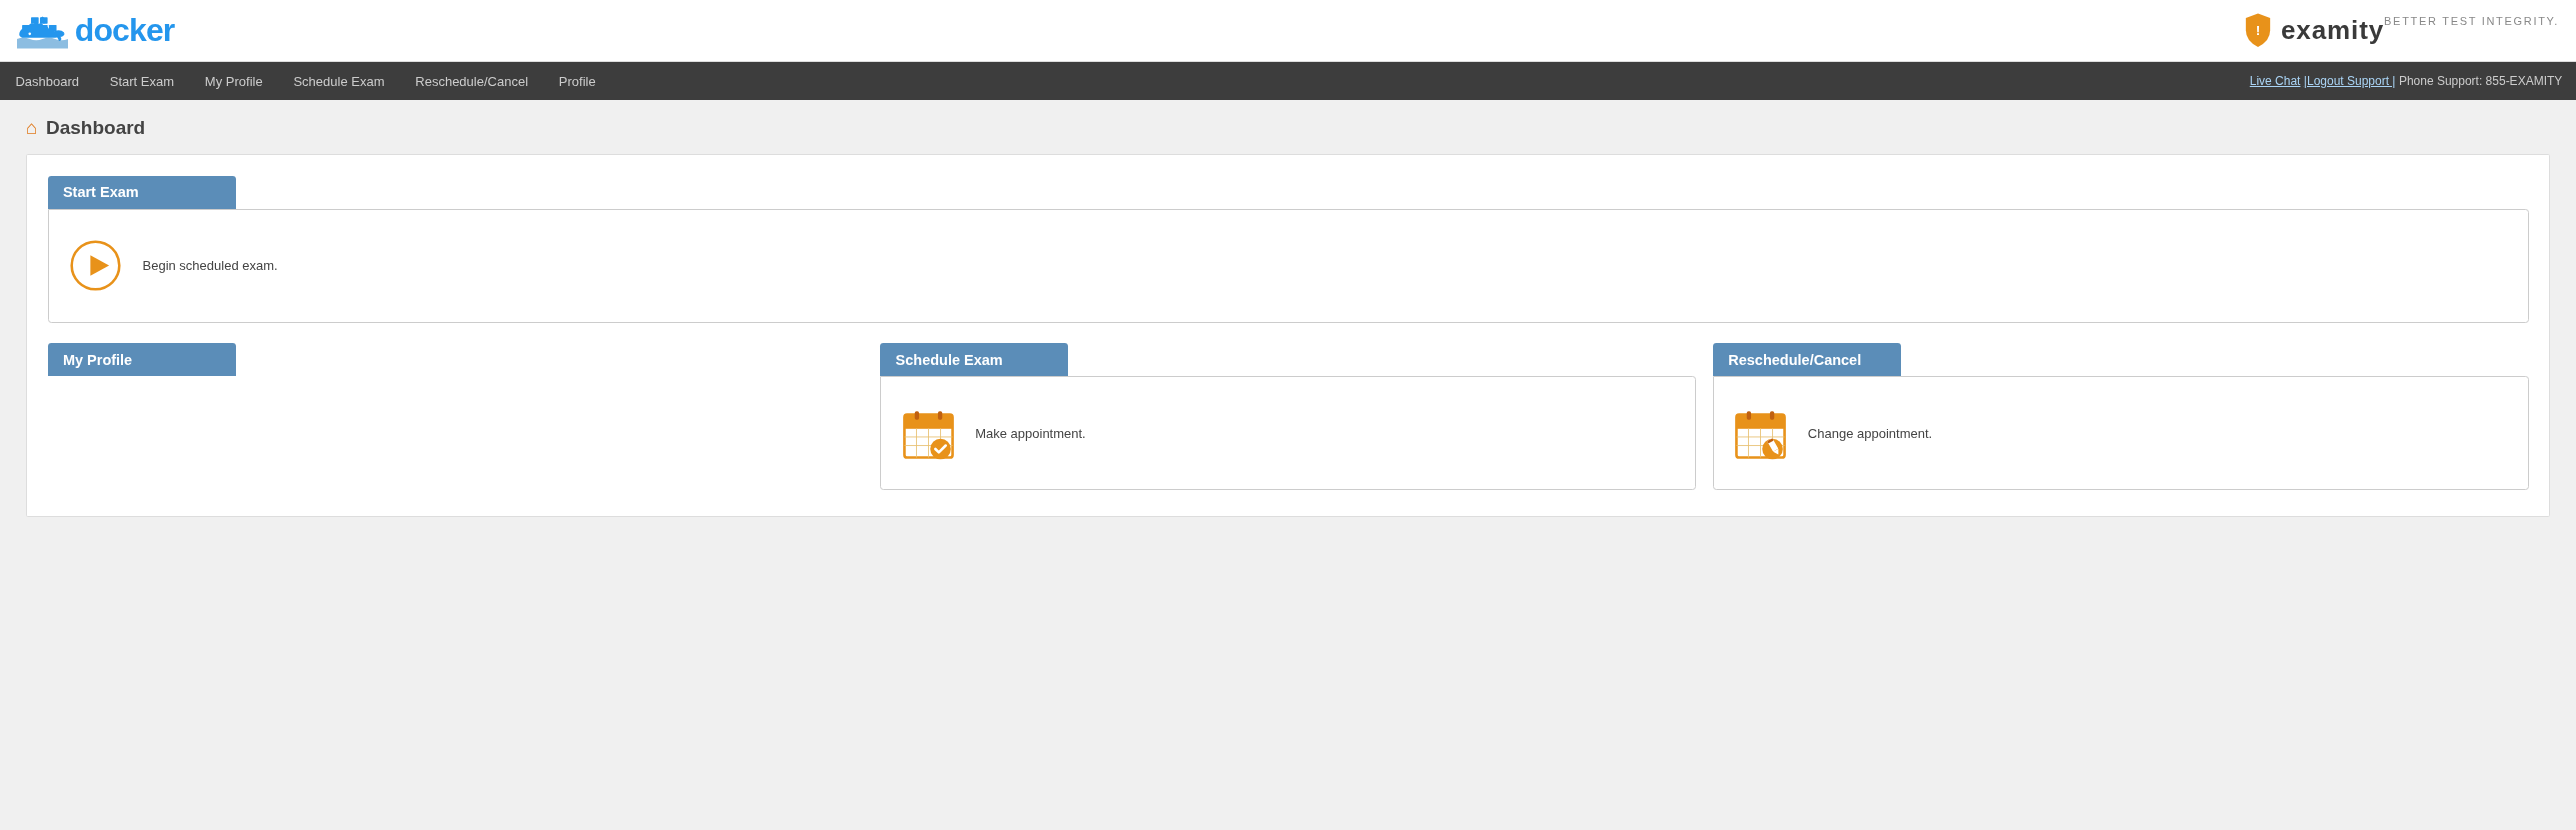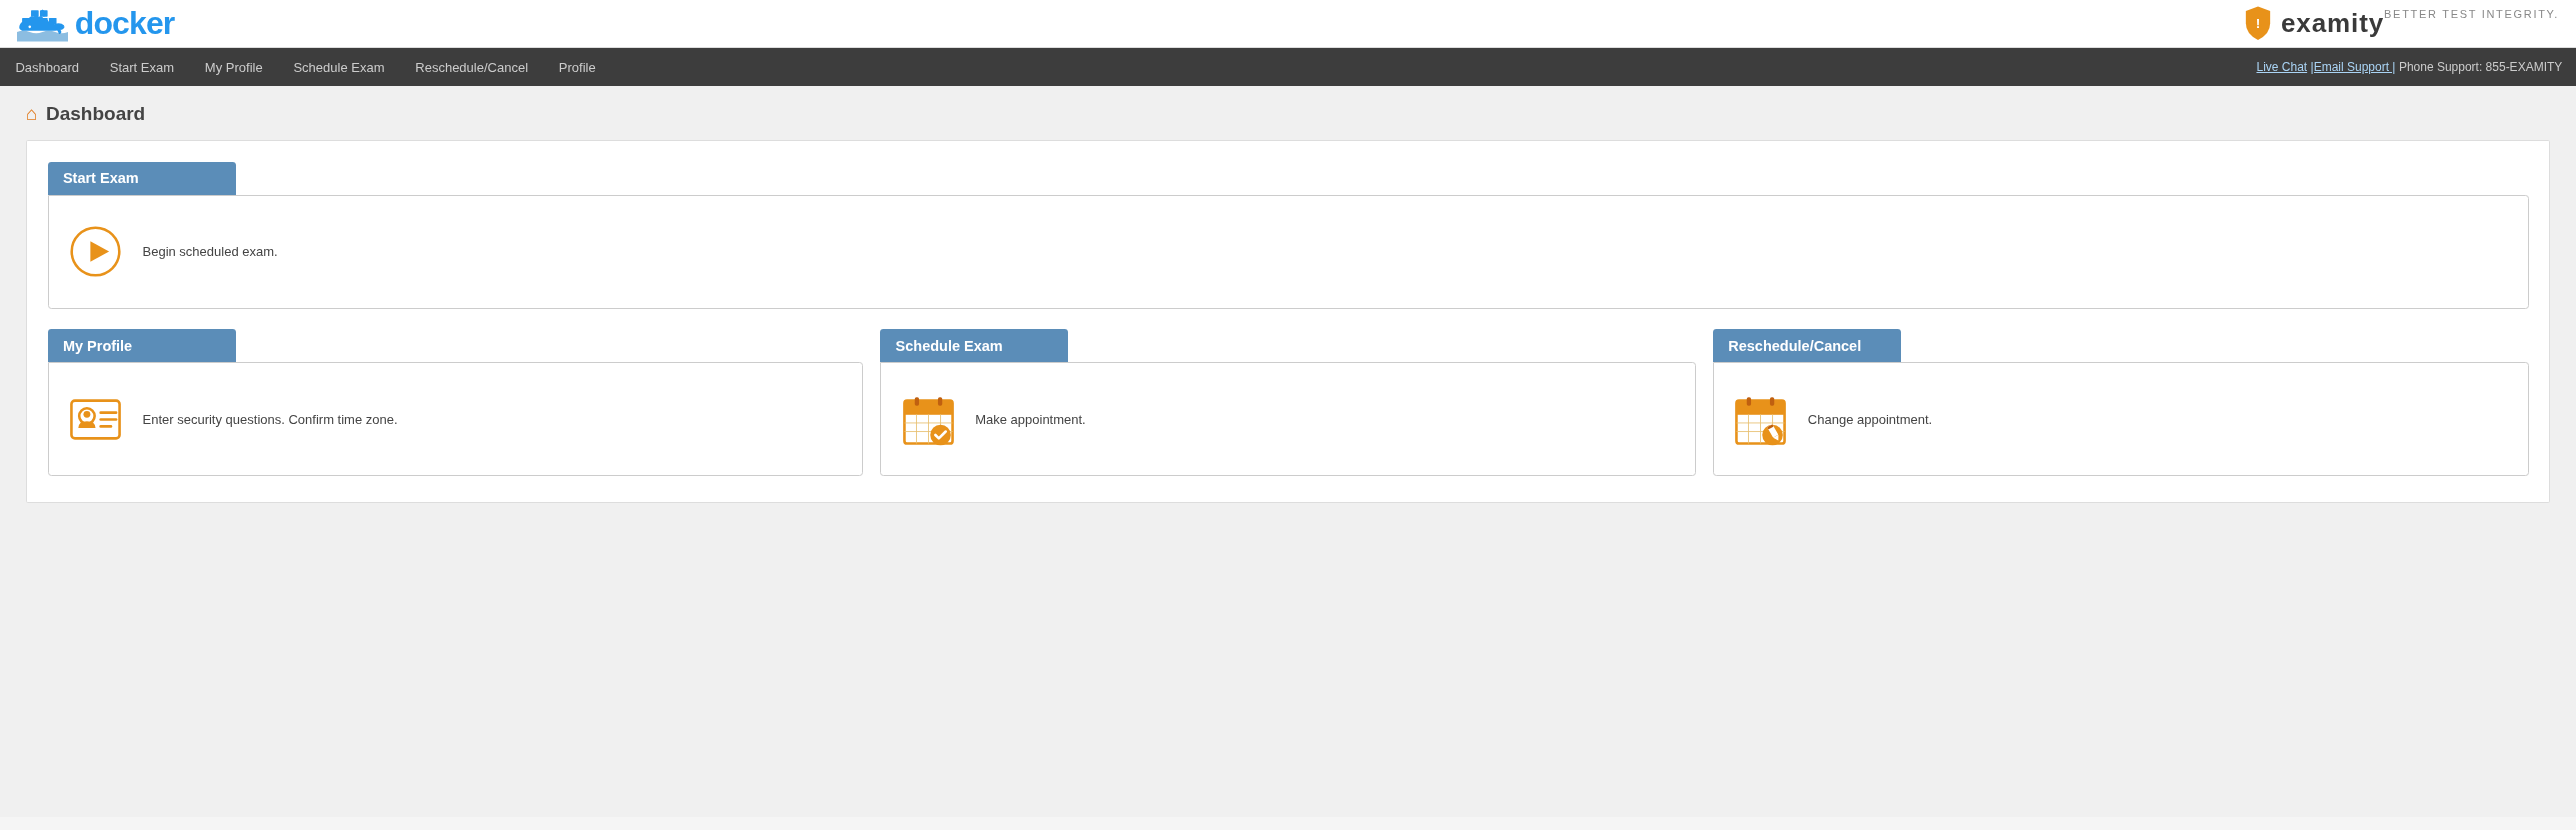--- a/index.html
+++ b/index.html
@@ -6,21 +6,21 @@
     body { font-family: Arial, sans-serif; background: #f5f5f5; min-width: 855px; }
 
     
     .header {
       background: #fff;
       display: flex;
       align-items: center;
       justify-content: space-between;
       padding: 6.8px 17px;
       border-bottom: 0.9px solid #ddd;
-      height: 48px;
+      height: 62px;
     }
     .docker-logo {
       display: flex;
       align-items: center;
       gap: 6.8px;
     }
     .docker-whale {
       width: 51px;
       height: 38px;
     }
@@ -230,21 +230,21 @@
   <div class="nav-left">
     <a class="nav-item">Dashboard</a>
     <a class="nav-item">Start Exam</a>
     <a class="nav-item">My Profile</a>
     <a class="nav-item">Schedule Exam</a>
     <a class="nav-item">Reschedule/Cancel</a>
     <a class="nav-item">Profile</a>
   </div>
   <div class="nav-right">
     <a>Live Chat</a>
-    <span style="color:#aad4f5;text-decoration:underline;cursor:pointer;">|Email Support |</span>
+    <span style="color:#aad4f5;text-decoration:underline;cursor:pointer;">|Logout Support |</span>
     <span>Phone Support: 855-EXAMITY</span>
   </div>
 </nav>
 
 <div class="dashboard-area">
   <div class="breadcrumb">
     <span class="home-icon">⌂</span>
     <span class="breadcrumb-title">Dashboard</span>
   </div>
 
@@ -263,35 +263,20 @@
           </div>
           <span class="card-text">Begin scheduled exam.</span>
         </div>
       </div>
     </div>
 
     <div class="card-grid-bottom">
 
       <div class="card">
         <div class="card-header">My Profile</div>
-        <div class="card-body">
-          <div class="card-icon">
-
-            <svg width="55" height="55" viewBox="0 0 64 64" xmlns="http://www.w3.org/2000/svg">
-              <rect x="4" y="10" width="56" height="44" rx="4" stroke="#e8921a" stroke-width="3" fill="white"></rect>
-              <circle cx="22" cy="28" r="9" stroke="#e8921a" stroke-width="3" fill="white"></circle>
-              <circle cx="22" cy="26" r="4" fill="#e8921a"></circle>
-              <path d="M12 42 Q12 34 22 34 Q32 34 32 42" fill="#e8921a"></path>
-              <line x1="38" y1="24" x2="56" y2="24" stroke="#e8921a" stroke-width="3" stroke-linecap="round"></line>
-              <line x1="38" y1="32" x2="56" y2="32" stroke="#e8921a" stroke-width="3" stroke-linecap="round"></line>
-              <line x1="38" y1="40" x2="50" y2="40" stroke="#e8921a" stroke-width="3" stroke-linecap="round"></line>
-            </svg>
-          </div>
-          <span class="card-text">Enter security questions. Confirm time zone.</span>
-        </div>
       </div>
 
       <div class="card">
         <div class="card-header">Schedule Exam</div>
         <div class="card-body">
           <div class="card-icon">
 
             <svg width="55" height="55" viewBox="0 0 64 64" xmlns="http://www.w3.org/2000/svg">
 
               <rect x="4" y="10" width="56" height="50" rx="3" stroke="#e8921a" stroke-width="3" fill="white"></rect>

